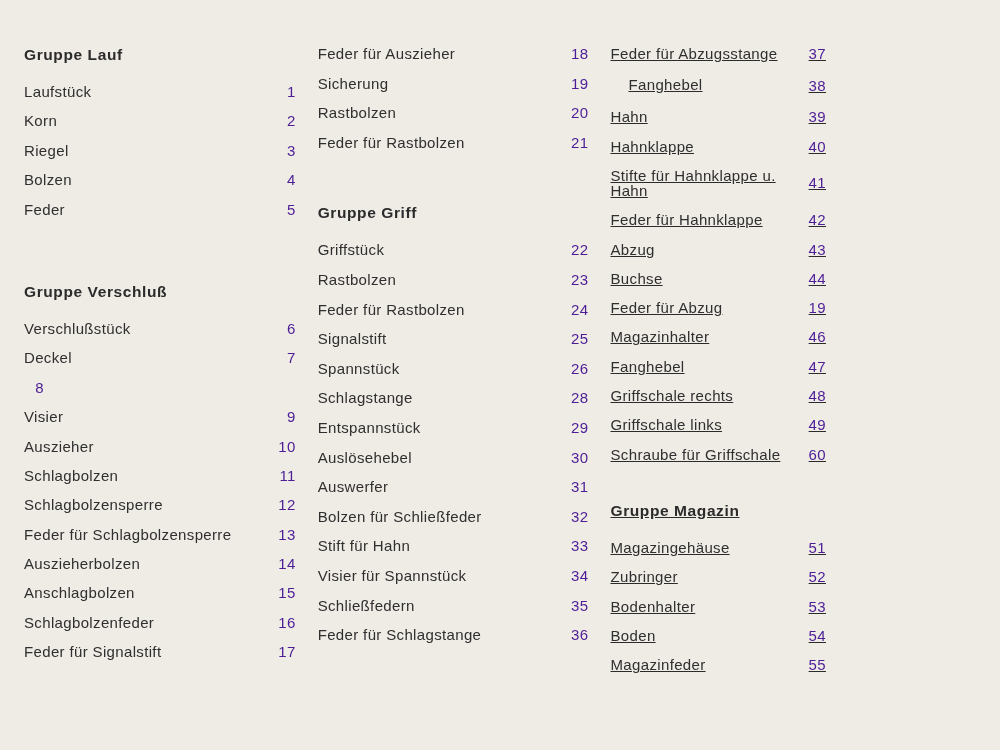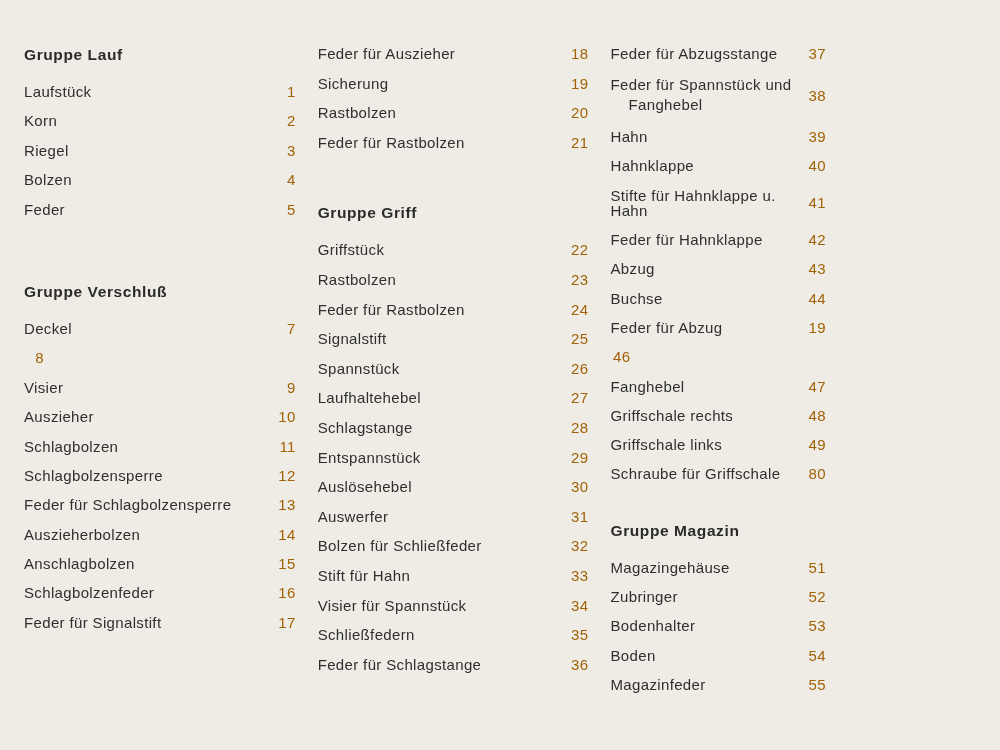--- a/index.html
+++ b/index.html
@@ -25,21 +25,21 @@
     display: flex;
     flex-direction: row;
     align-items: flex-start;
     height: 100%;
   }
   .col {
     box-sizing: border-box;
   }
   .col-1 { width: 353px; padding-left: 24px; }
   .col-2 { width: 350px; padding-left: 22px; }
-  .col-3 { width: 297px; padding-left: 22px; padding-right: 14px; }
+  .col-3 { width: 297px; padding-left: 22px; padding-right: 14px; text-decoration: underline; }
 
   .group-title {
     font-size: 15.5px;
     font-weight: bold;
     letter-spacing: 0.6px;
     color: #2b2b2b;
     margin: 0 0 20px 0;
   }
   .spacer-lg { height: 52px; }
   .spacer-md { height: 40px; }
@@ -61,21 +61,21 @@
   }
   ul.items li .label {
     flex: 1 1 auto;
     padding-right: 8px;
     white-space: normal;
   }
   ul.items li .num {
     flex: 0 0 auto;
     text-align: right;
     min-width: 20px;
-    color: #a16207;
+    color: #4c1d95;
   }
   li.two-line .label {
     line-height: 1.32;
   }
   li.two-line {
     padding-bottom: 7px;
   }
   .indent2 {
     display: block;
     padding-left: 18px;
@@ -115,20 +115,24 @@
             </li>
         </ul>
       </div>
 
       <div class="spacer-lg"></div>
 
       <div class="group">
         <div class="group-title">Gruppe Verschluß</div>
         <ul class="items">
           <li>
+              <span class="label">Verschlußstück</span>
+              <span class="num">6</span>
+            </li>
+          <li>
               <span class="label">Deckel</span>
               <span class="num">7</span>
             </li>
           <li>
               <span class="num">8</span>
             </li>
           <li>
               <span class="label">Visier</span>
               <span class="num">9</span>
             </li>
@@ -209,24 +213,20 @@
             </li>
           <li>
               <span class="label">Signalstift</span>
               <span class="num">25</span>
             </li>
           <li>
               <span class="label">Spannstück</span>
               <span class="num">26</span>
             </li>
           <li>
-              <span class="label">Laufhaltehebel</span>
-              <span class="num">27</span>
-            </li>
-          <li>
               <span class="label">Schlagstange</span>
               <span class="num">28</span>
             </li>
           <li>
               <span class="label">Entspannstück</span>
               <span class="num">29</span>
             </li>
           <li>
               <span class="label">Auslösehebel</span>
               <span class="num">30</span>
@@ -260,21 +260,21 @@
     </div>
 
     <div class="col col-3">
       <div class="group">
         <ul class="items">
           <li>
               <span class="label">Feder für Abzugsstange</span>
               <span class="num">37</span>
             </li>
           <li class="two-line">
-              <span class="label"><span>Feder für Spannstück und</span><span class="indent2">Fanghebel</span></span>
+              <span class="label"><span class="indent2">Fanghebel</span></span>
               <span class="num">38</span>
             </li>
           <li>
               <span class="label">Hahn</span>
               <span class="num">39</span>
             </li>
           <li>
               <span class="label">Hahnklappe</span>
               <span class="num">40</span>
             </li>
@@ -292,37 +292,38 @@
             </li>
           <li>
               <span class="label">Buchse</span>
               <span class="num">44</span>
             </li>
           <li>
               <span class="label">Feder für Abzug</span>
               <span class="num">19</span>
             </li>
           <li>
+              <span class="label">Magazinhalter</span>
               <span class="num">46</span>
             </li>
           <li>
               <span class="label">Fanghebel</span>
               <span class="num">47</span>
             </li>
           <li>
               <span class="label">Griffschale rechts</span>
               <span class="num">48</span>
             </li>
           <li>
               <span class="label">Griffschale links</span>
               <span class="num">49</span>
             </li>
           <li>
               <span class="label">Schraube für Griffschale</span>
-              <span class="num">80</span>
+              <span class="num">60</span>
             </li>
         </ul>
       </div>
 
       <div class="spacer-sm"></div>
 
       <div class="group">
         <div class="group-title">Gruppe Magazin</div>
         <ul class="items">
           <li>

